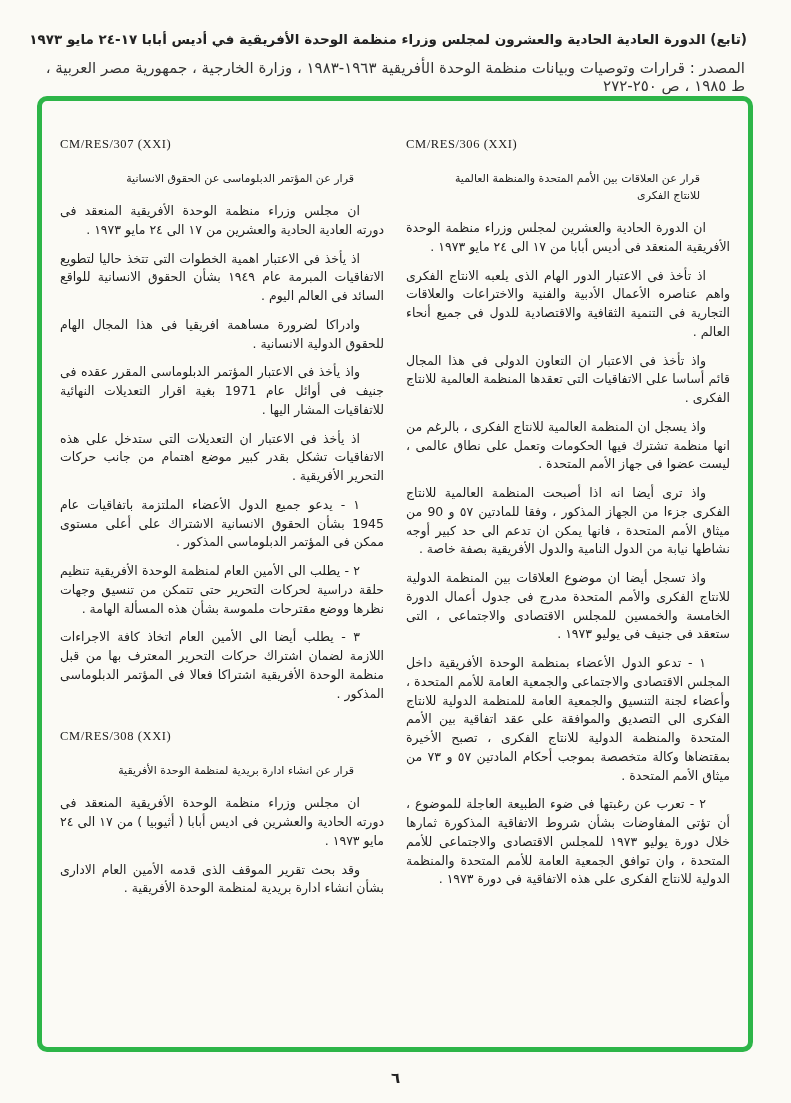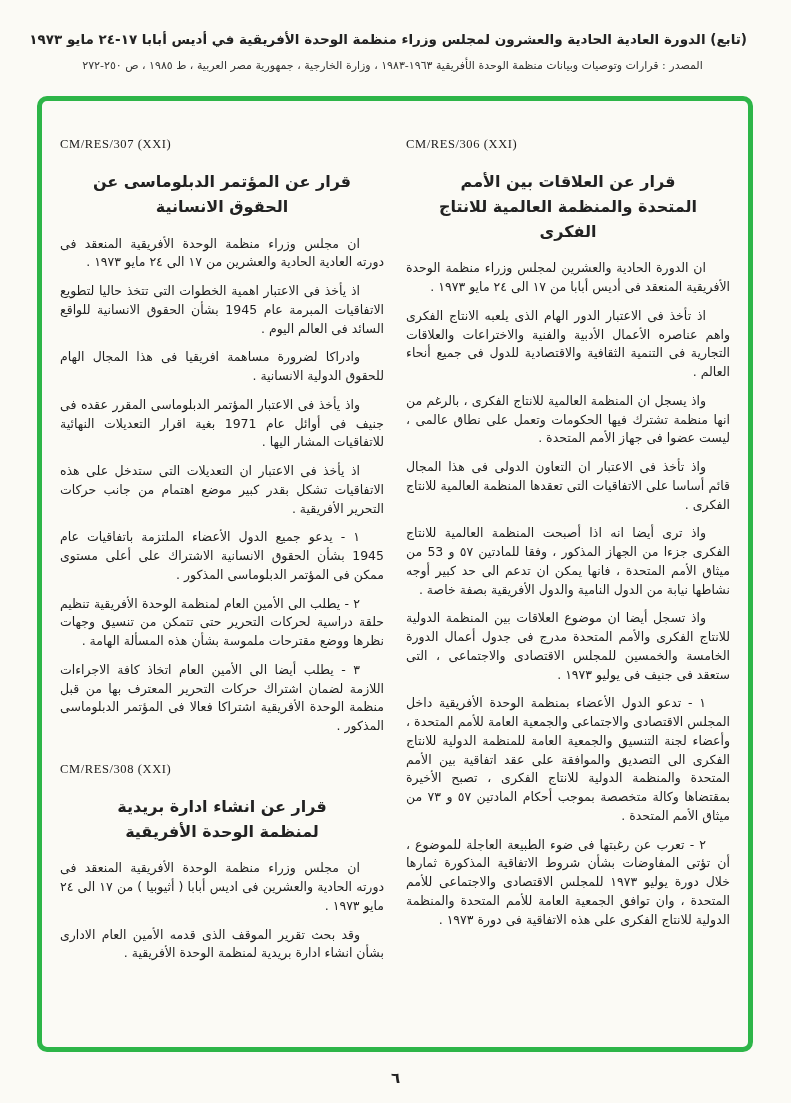--- a/index.html
+++ b/index.html
@@ -18,22 +18,22 @@
     text-align: left;
     font-weight: 700;
     font-size: 13.5px;
     line-height: 1.4;
     white-space: nowrap;
   }
   .doc-source {
     position: absolute;
     top: 59px; left: 40px; right: 46px;
     direction: rtl;
-    text-align: center;
-    font-size: 11px;
+    text-align: right;
+    font-size: 15px;
     color: #333;
     letter-spacing: 0.2px;
   }
   .annotation-box {
     position: absolute;
     top: 96px; left: 37px;
     width: 716px; height: 956px;
     border: 5px solid #2db548;
     border-radius: 10px;
     padding: 30px 18px 14px 18px;
@@ -50,23 +50,22 @@
     direction: ltr;
     text-align: left;
     font-family: "Liberation Serif", serif;
     font-size: 12.5px;
     letter-spacing: 0.6px;
     margin-bottom: 18px;
     color: #1b1b1b;
   }
   .res-title {
     direction: rtl;
-    text-align: center;
-    font-weight: 700;
-    font-size: 16px;
+    font-weight: 400;
+    font-size: 11px;
     line-height: 1.55;
     padding: 0 30px;
     margin-bottom: 15px;
   }
   .para {
     direction: rtl;
     text-align: justify;
     font-size: 12.5px;
     line-height: 1.5;
     margin-bottom: 10px;
@@ -92,35 +91,35 @@
 
   <div class="annotation-box" style="border-color: rgb(45, 181, 72);">
     <div class="columns">
 
       <section class="col">
         <article>
           <div class="res-ref">CM/RES/306 (XXI)</div>
           <h2 class="res-title">قرار عن العلاقات بين الأمم المتحدة والمنظمة العالمية للانتاج الفكرى</h2>
           <p class="para">ان الدورة الحادية والعشرين لمجلس وزراء منظمة الوحدة الأفريقية المنعقد فى أديس أبابا من ١٧ الى ٢٤ مايو ١٩٧٣ .</p>
           <p class="para">اذ تأخذ فى الاعتبار الدور الهام الذى يلعبه الانتاج الفكرى واهم عناصره الأعمال الأدبية والفنية والاختراعات والعلاقات التجارية فى التنمية الثقافية والاقتصادية للدول فى جميع أنحاء العالم .</p>
+          <p class="para">واذ تأخذ فى الاعتبار ان التعاون الدولى فى هذا المجال قائم أساسا على الاتفاقيات التى تعقدها المنظمة العالمية للانتاج الفكرى .</p>
           <p class="para">واذ يسجل ان المنظمة العالمية للانتاج الفكرى ، بالرغم من انها منظمة تشترك فيها الحكومات وتعمل على نطاق عالمى ، ليست عضوا فى جهاز الأمم المتحدة .</p>
-          <p class="para">واذ تأخذ فى الاعتبار ان التعاون الدولى فى هذا المجال قائم أساسا على الاتفاقيات التى تعقدها المنظمة العالمية للانتاج الفكرى .</p>
-          <p class="para">واذ ترى أيضا انه اذا أصبحت المنظمة العالمية للانتاج الفكرى جزءا من الجهاز المذكور ، وفقا للمادتين ٥٧ و 53 من ميثاق الأمم المتحدة ، فانها يمكن ان تدعم الى حد كبير أوجه نشاطها نيابة من الدول النامية والدول الأفريقية بصفة خاصة .</p>
+          <p class="para">واذ ترى أيضا انه اذا أصبحت المنظمة العالمية للانتاج الفكرى جزءا من الجهاز المذكور ، وفقا للمادتين ٥٧ و 90 من ميثاق الأمم المتحدة ، فانها يمكن ان تدعم الى حد كبير أوجه نشاطها نيابة من الدول النامية والدول الأفريقية بصفة خاصة .</p>
           <p class="para">واذ تسجل أيضا ان موضوع العلاقات بين المنظمة الدولية للانتاج الفكرى والأمم المتحدة مدرج فى جدول أعمال الدورة الخامسة والخمسين للمجلس الاقتصادى والاجتماعى ، التى ستعقد فى جنيف فى يوليو ١٩٧٣ .</p>
           <p class="para">١ - تدعو الدول الأعضاء بمنظمة الوحدة الأفريقية داخل المجلس الاقتصادى والاجتماعى والجمعية العامة للأمم المتحدة ، وأعضاء لجنة التنسيق والجمعية العامة للمنظمة الدولية للانتاج الفكرى الى التصديق والموافقة على عقد اتفاقية بين الأمم المتحدة والمنظمة الدولية للانتاج الفكرى ، تصبح الأخيرة بمقتضاها وكالة متخصصة بموجب أحكام المادتين ٥٧ و ٧٣ من ميثاق الأمم المتحدة .</p>
           <p class="para">٢ - تعرب عن رغبتها فى ضوء الطبيعة العاجلة للموضوع ، أن تؤتى المفاوضات بشأن شروط الاتفاقية المذكورة ثمارها خلال دورة يوليو ١٩٧٣ للمجلس الاقتصادى والاجتماعى للأمم المتحدة ، وان توافق الجمعية العامة للأمم المتحدة والمنظمة الدولية للانتاج الفكرى على هذه الاتفاقية فى دورة ١٩٧٣ .</p>
         </article>
       </section>
 
       <section class="col">
         <article>
           <div class="res-ref">CM/RES/307 (XXI)</div>
           <h2 class="res-title">قرار عن المؤتمر الدبلوماسى عن الحقوق الانسانية</h2>
           <p class="para">ان مجلس وزراء منظمة الوحدة الأفريقية المنعقد فى دورته العادية الحادية والعشرين من ١٧ الى ٢٤ مايو ١٩٧٣ .</p>
-          <p class="para">اذ يأخذ فى الاعتبار اهمية الخطوات التى تتخذ حاليا لتطويع الاتفاقيات المبرمة عام 1945 بشأن الحقوق الانسانية للواقع السائد فى العالم اليوم .</p>
+          <p class="para">اذ يأخذ فى الاعتبار اهمية الخطوات التى تتخذ حاليا لتطويع الاتفاقيات المبرمة عام ١٩٤٩ بشأن الحقوق الانسانية للواقع السائد فى العالم اليوم .</p>
           <p class="para">وادراكا لضرورة مساهمة افريقيا فى هذا المجال الهام للحقوق الدولية الانسانية .</p>
           <p class="para">واذ يأخذ فى الاعتبار المؤتمر الدبلوماسى المقرر عقده فى جنيف فى أوائل عام 1971 بغية اقرار التعديلات النهائية للاتفاقيات المشار اليها .</p>
           <p class="para">اذ يأخذ فى الاعتبار ان التعديلات التى ستدخل على هذه الاتفاقيات تشكل بقدر كبير موضع اهتمام من جانب حركات التحرير الأفريقية .</p>
           <p class="para">١ - يدعو جميع الدول الأعضاء الملتزمة باتفاقيات عام 1945 بشأن الحقوق الانسانية الاشتراك على أعلى مستوى ممكن فى المؤتمر الدبلوماسى المذكور .</p>
           <p class="para">٢ - يطلب الى الأمين العام لمنظمة الوحدة الأفريقية تنظيم حلقة دراسية لحركات التحرير حتى تتمكن من تنسيق وجهات نظرها ووضع مقترحات ملموسة بشأن هذه المسألة الهامة .</p>
           <p class="para">٣ - يطلب أيضا الى الأمين العام اتخاذ كافة الاجراءات اللازمة لضمان اشتراك حركات التحرير المعترف بها من قبل منظمة الوحدة الأفريقية اشتراكا فعالا فى المؤتمر الدبلوماسى المذكور .</p>
         </article>
 
         <article class="second-section">
           <div class="res-ref">CM/RES/308 (XXI)</div>

